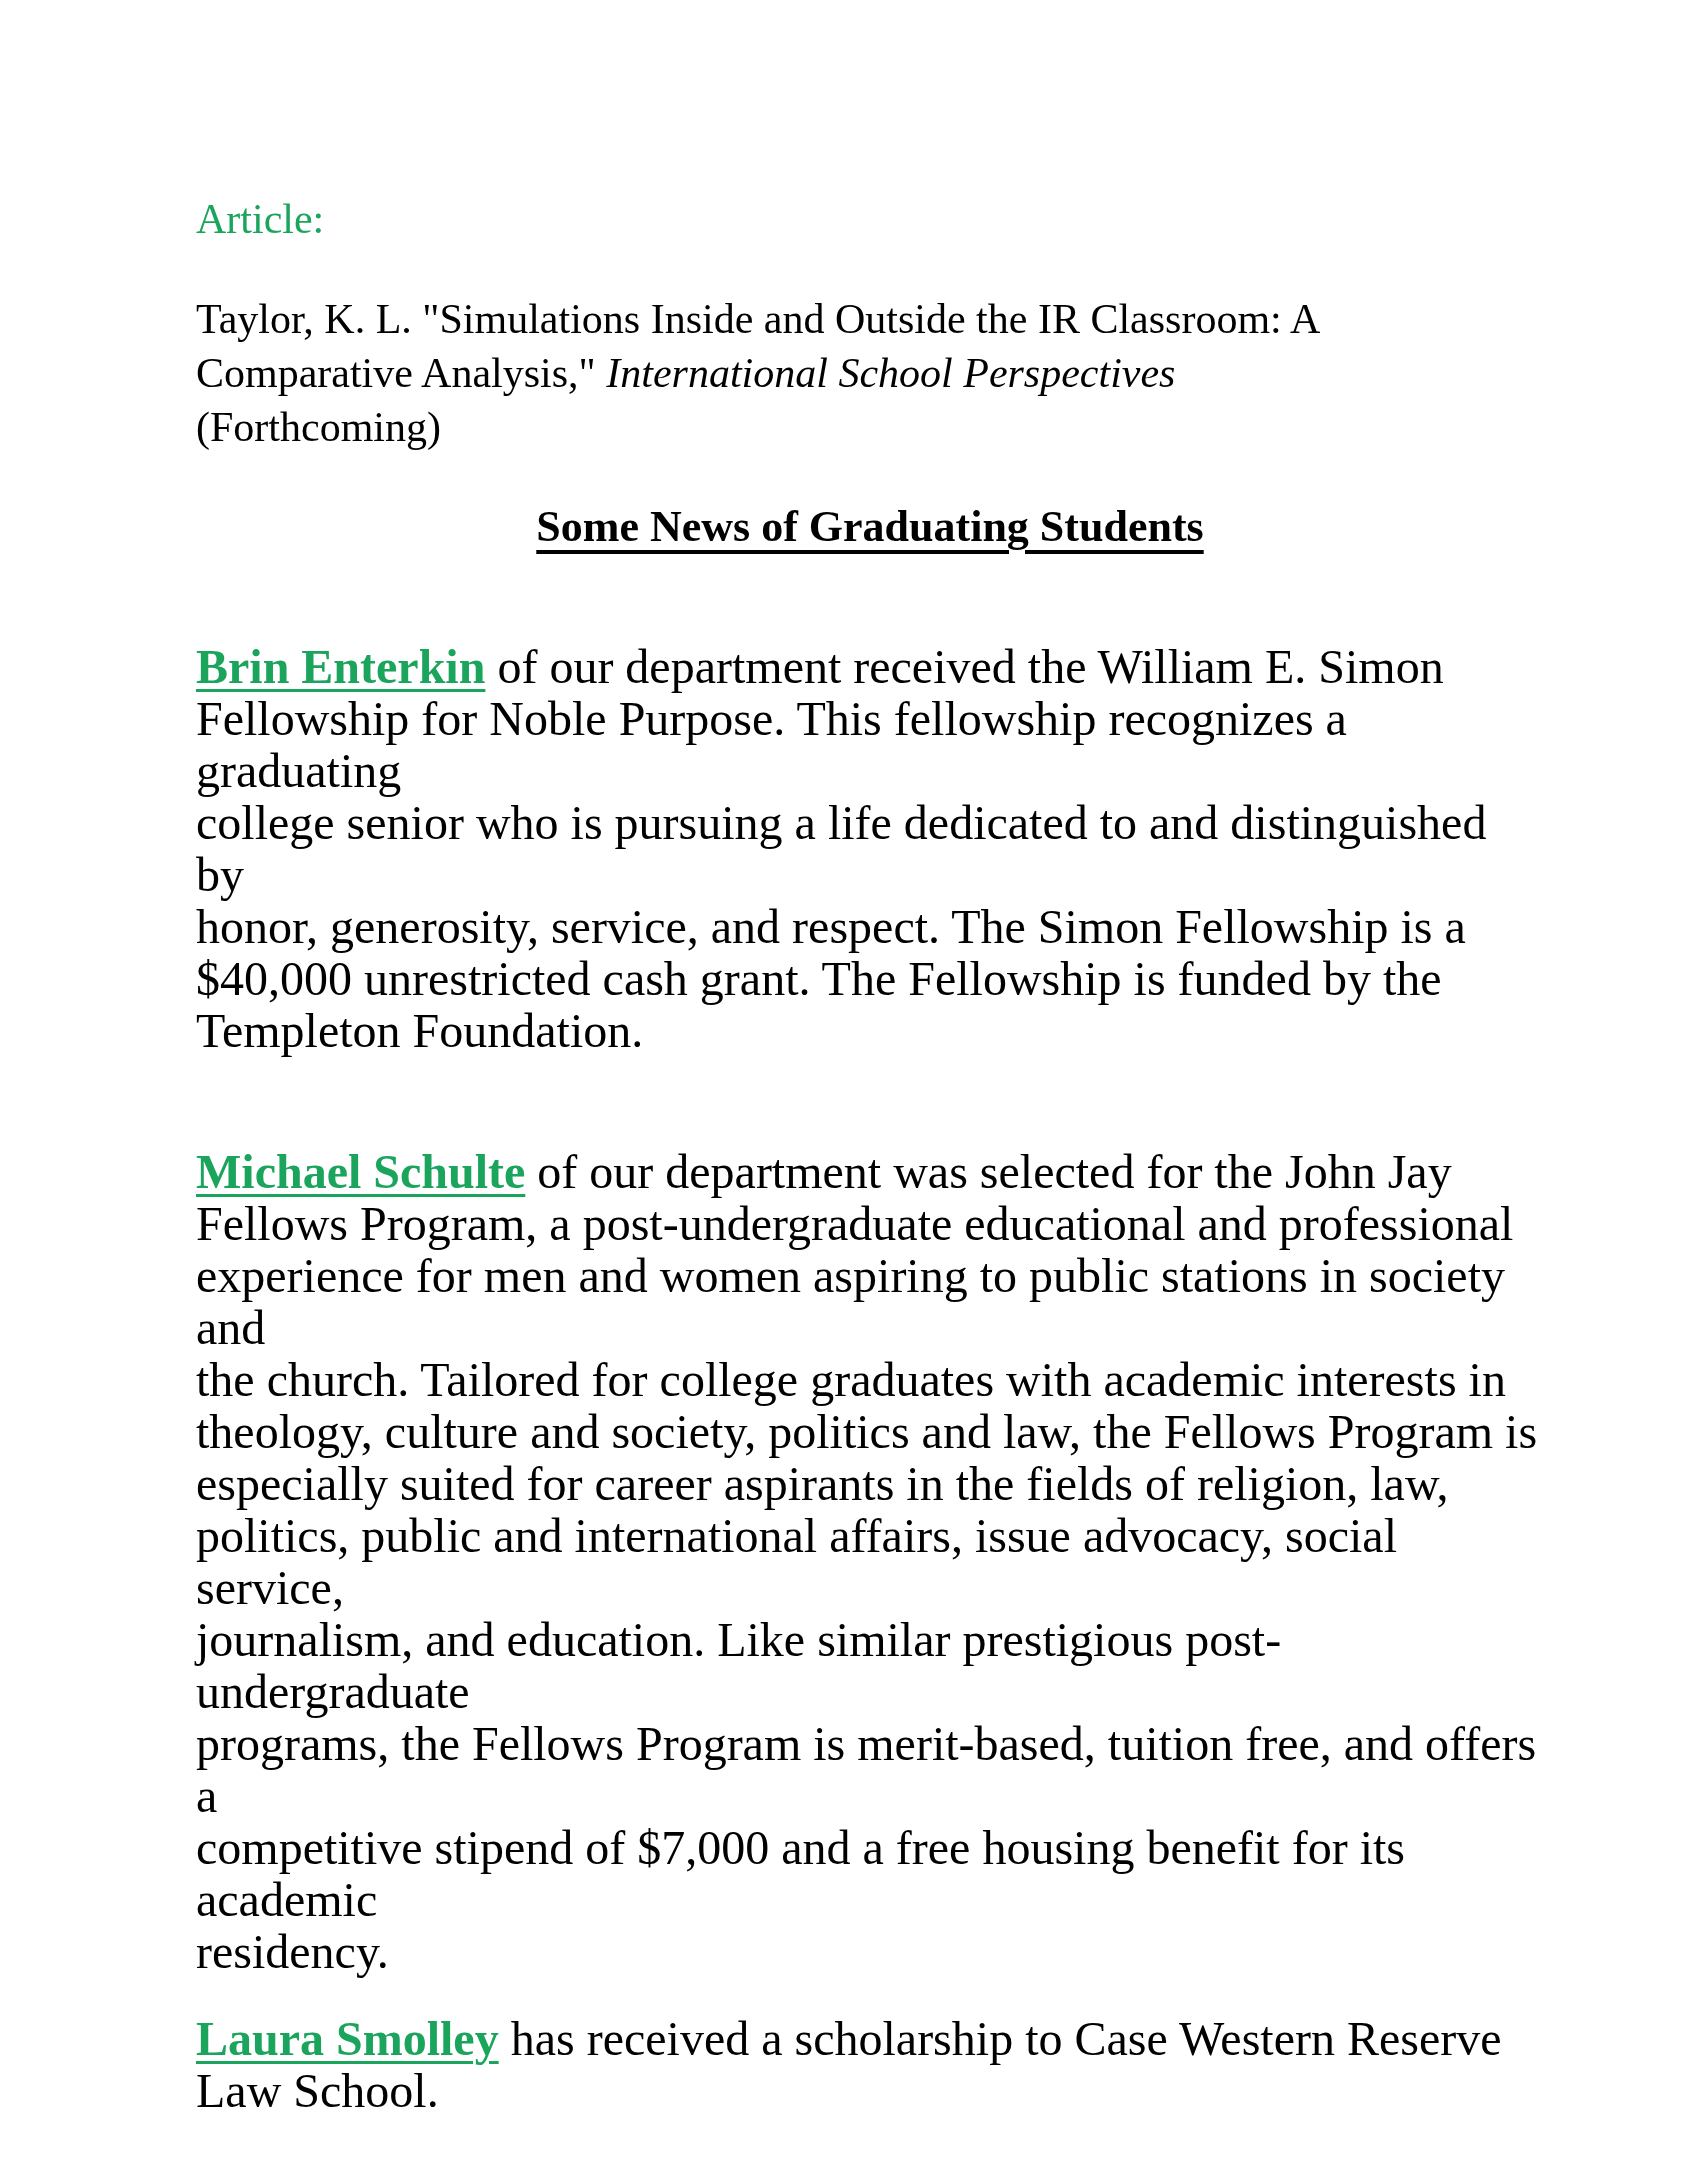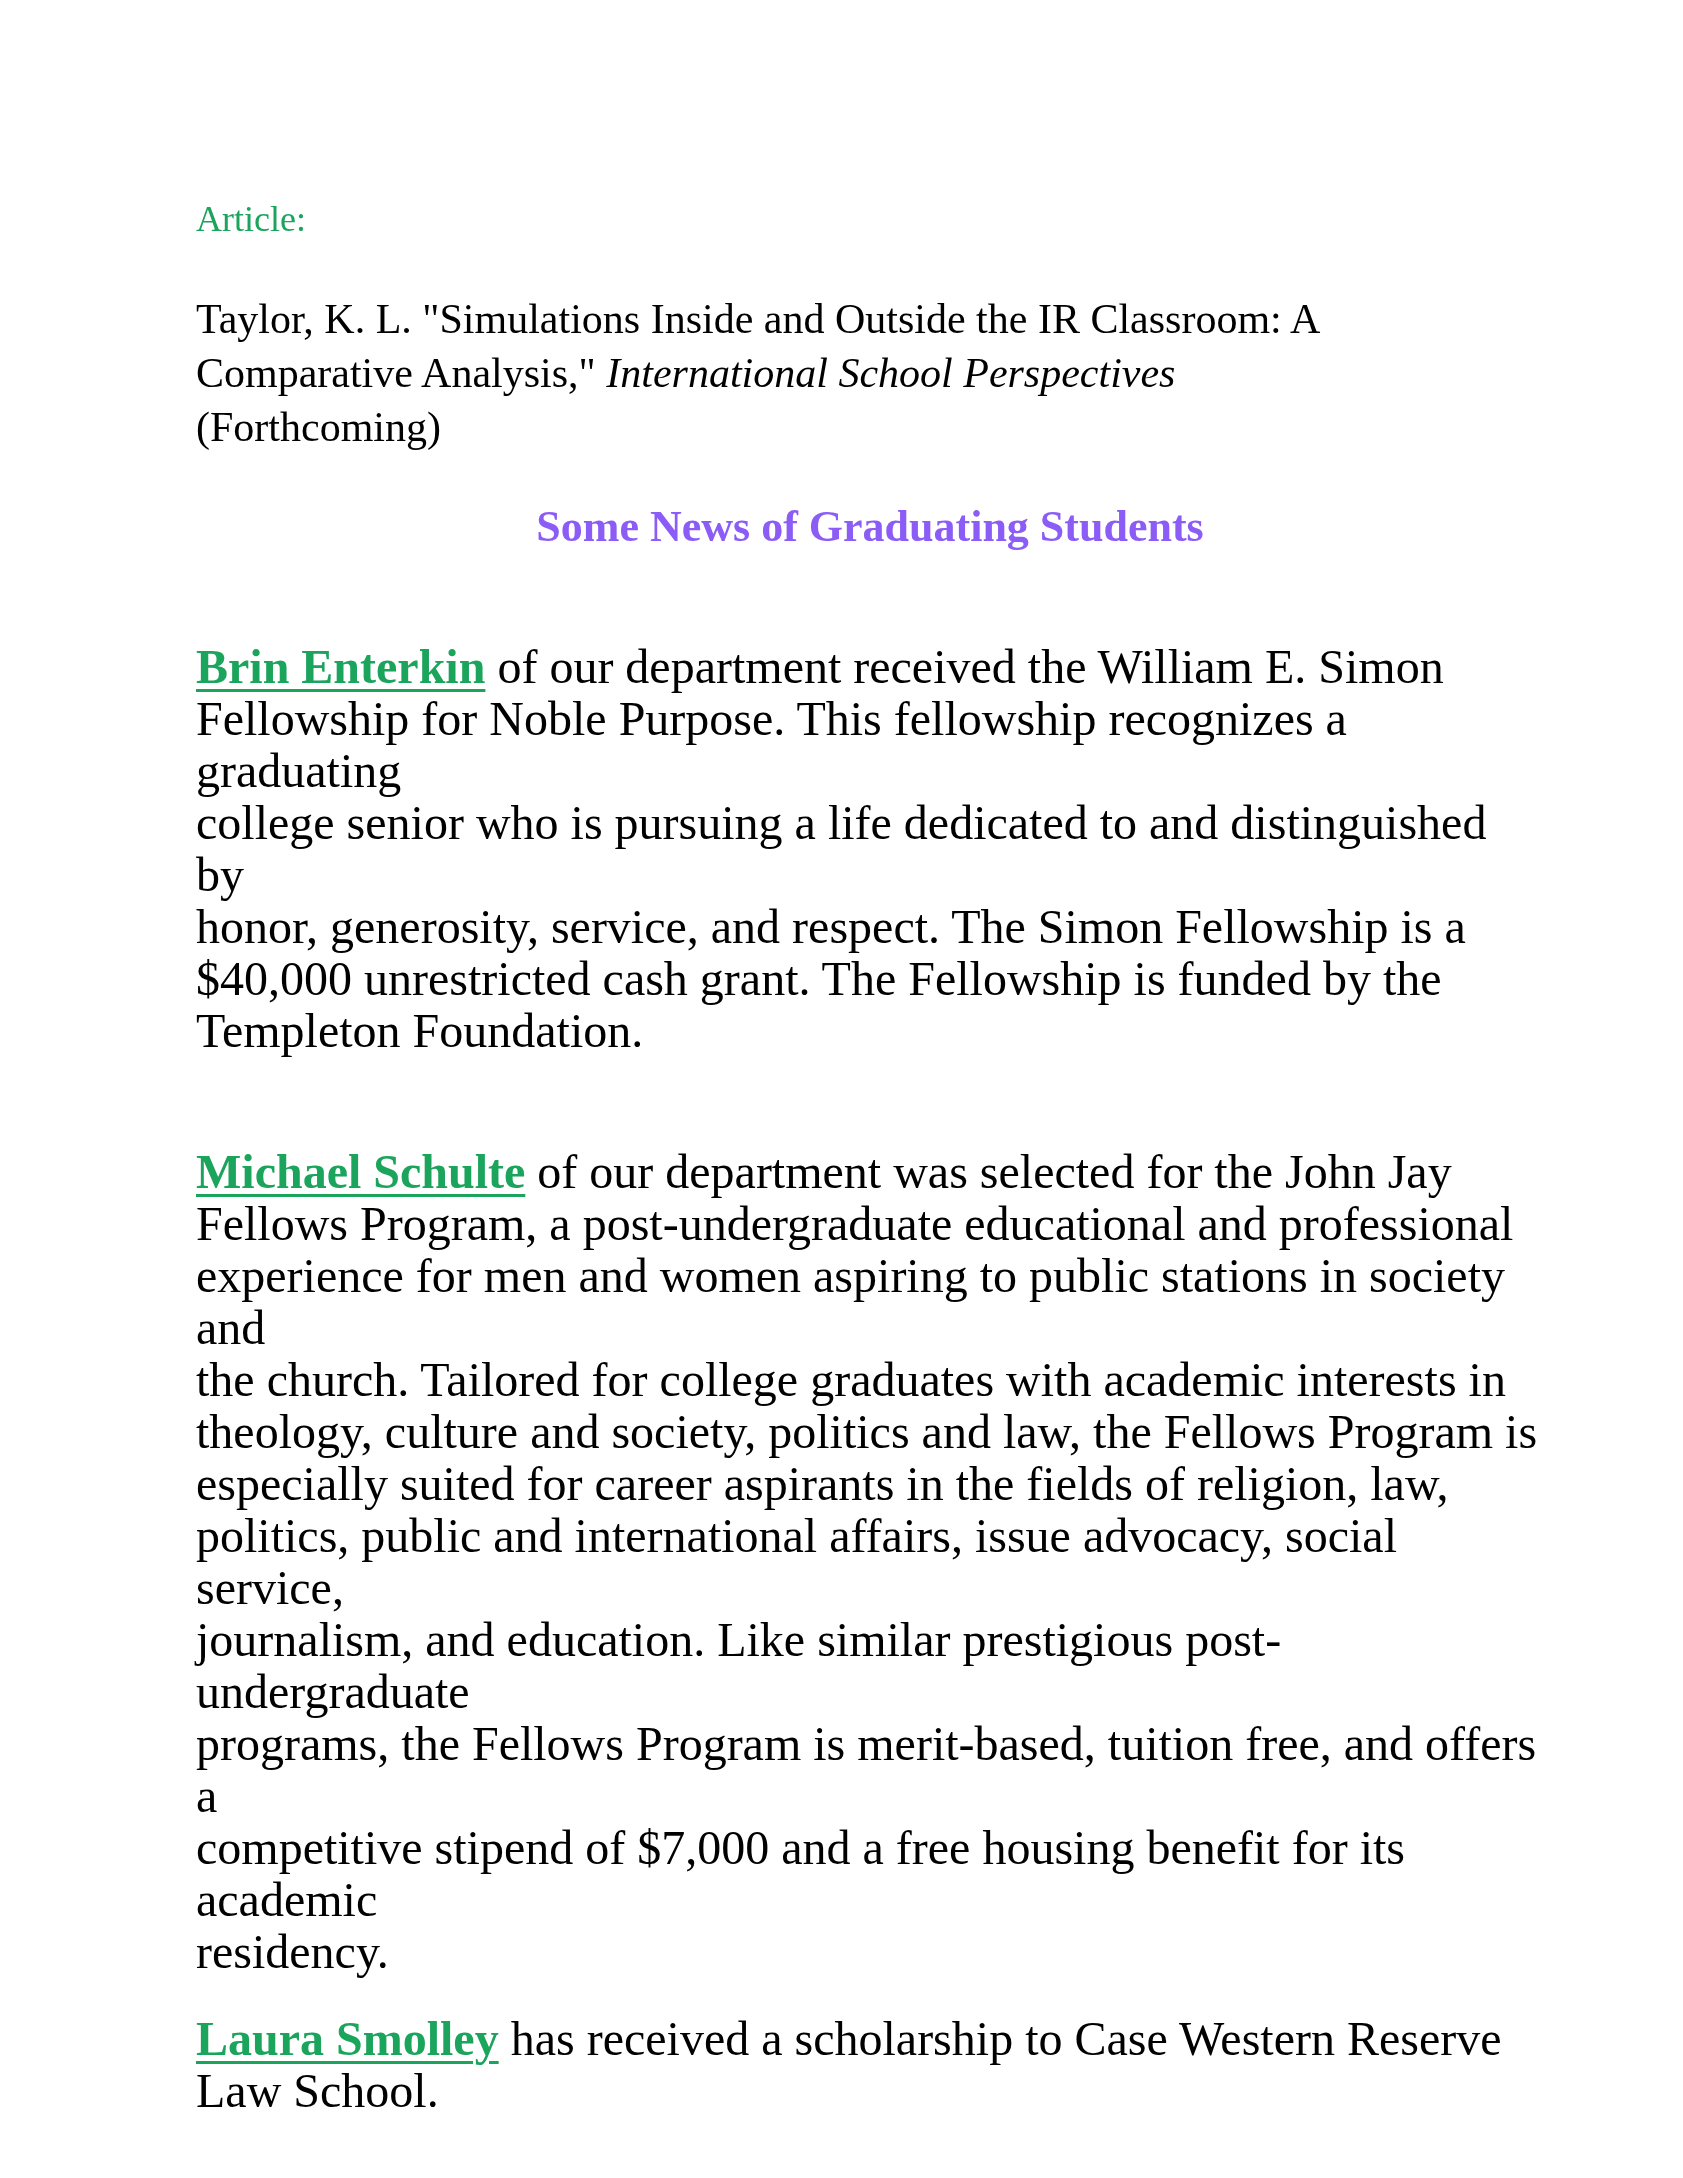--- a/index.html
+++ b/index.html
@@ -8,38 +8,39 @@
     width: 1683px;
     height: 2178px;
     background: #ffffff;
     box-sizing: border-box;
     padding: 193px 139px 0 196px;
     font-family: "Liberation Serif", "DejaVu Serif", serif;
     color: #000000;
     overflow: hidden;
   }
   .article-label {
-    font-size: 36px;
+    font-size: 42px;
     line-height: 52px;
     color: #1BA45C;
   }
   .citation {
     margin: 47px 0 0 0;
     font-size: 42px;
     line-height: 54px;
   }
   .citation span { white-space: pre-line; }
   .citation .journal { font-style: italic; }
   .news-heading {
     margin: 45px 0 0 0;
     text-align: center;
     font-size: 44px;
     line-height: 55px;
     font-weight: bold;
-    color: #8b5cf6;
+    color: #000000;
+    text-decoration: underline;
     text-decoration-thickness: 4px;
     text-underline-offset: 9px;
     cursor: pointer;
   }
   .news-para {
     margin: 0;
     font-size: 48px;
     line-height: 52px;
   }
   .news-para .news-text { white-space: pre-line; }

